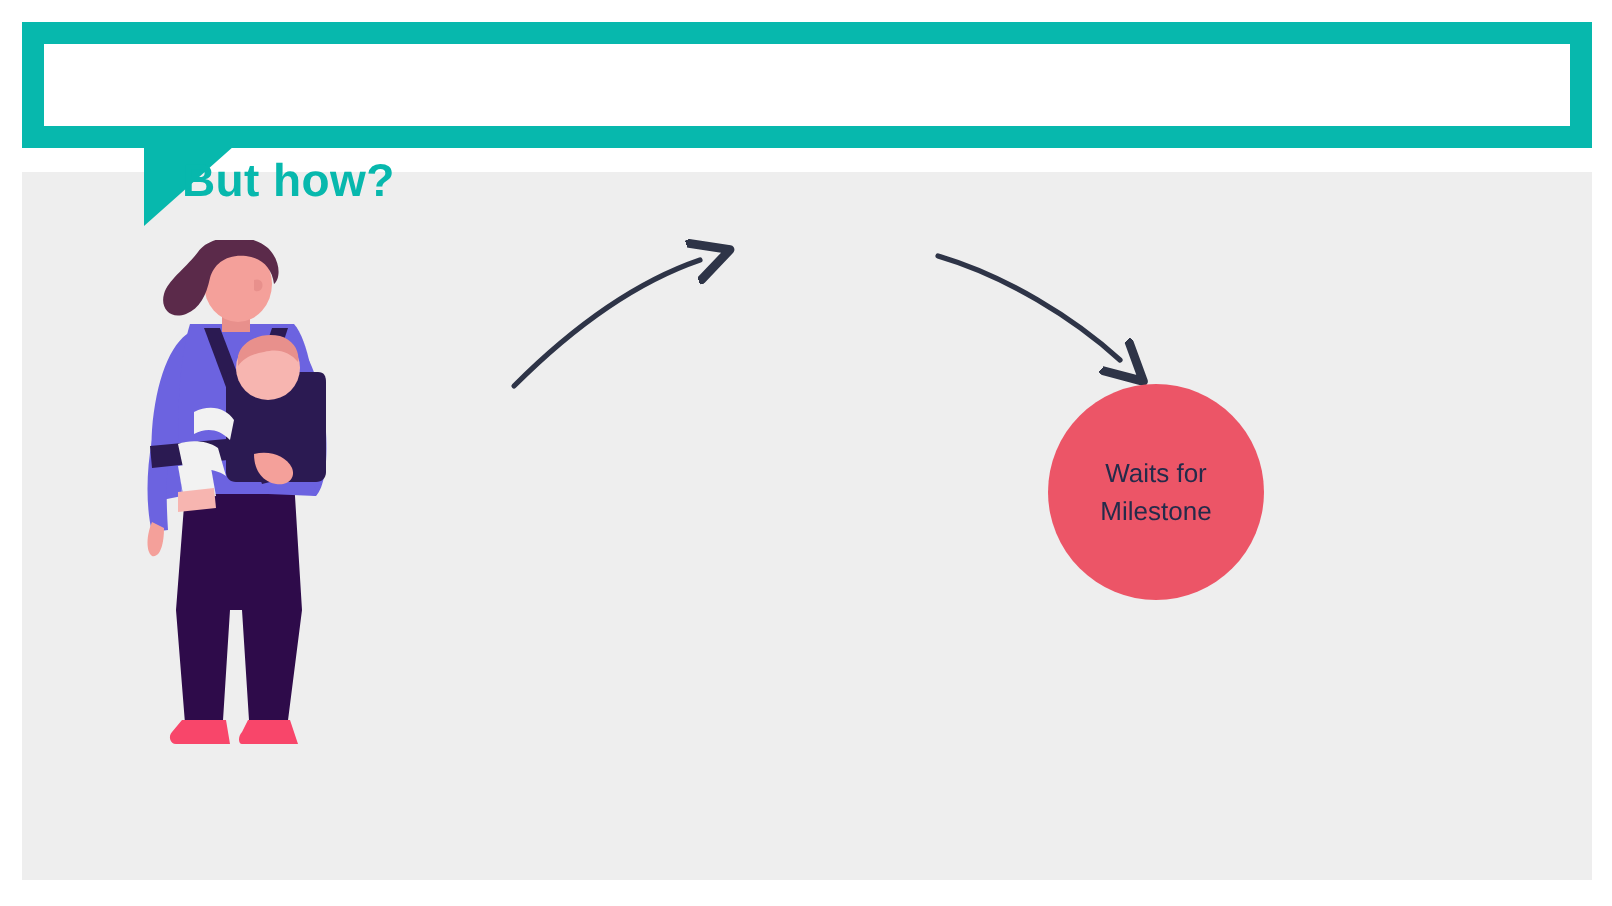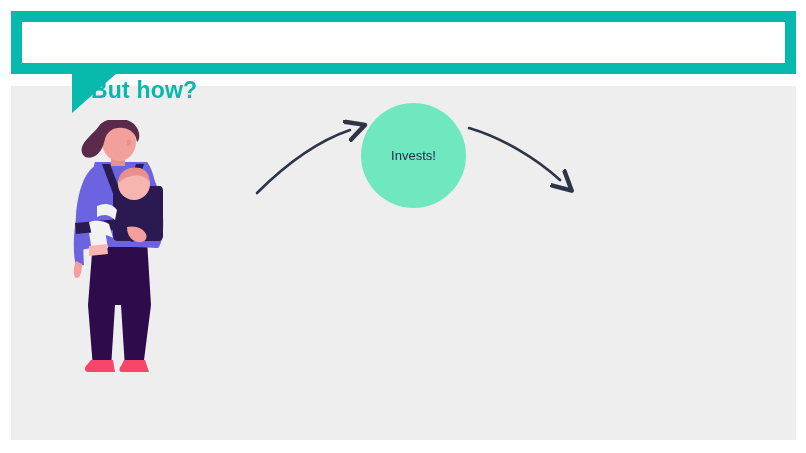--- a/index.html
+++ b/index.html
@@ -173,20 +173,21 @@
       </marker>
       <marker id="arrowhead-b" markerWidth="9" markerHeight="9" refX="1.5" refY="4.5" orient="auto">
         <path d="M0.5,0.8 L7.6,4.5 L0.5,8.2" fill="none" stroke="#2E3447" stroke-width="1.7" stroke-linecap="round" stroke-linejoin="round"></path>
       </marker>
     </defs>
     <path d="M257,193 C283,167 315,142 350,130" fill="none" stroke="#2E3447" stroke-width="2.6" stroke-linecap="round" marker-end="url(#arrowhead-a)"></path>
     <path d="M469,128 C503,138 537,159 560,180" fill="none" stroke="#2E3447" stroke-width="2.6" stroke-linecap="round" marker-end="url(#arrowhead-b)"></path>
   </svg>
 
 
-  <div class="node-circle" id="node-1">
+
+  <div class="node-circle" id="node-2">
     <div class="node-label">
-      <div>Invests!</div>
+      <div>Waits for</div>
+      <div>Milestone</div>
     </div>
   </div>
-
 
 </div>
 
 </body></html>

